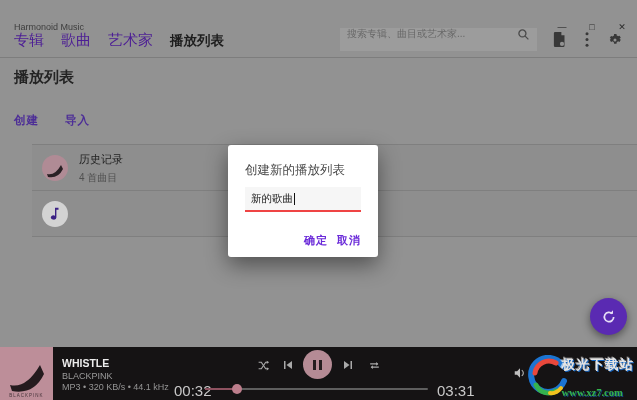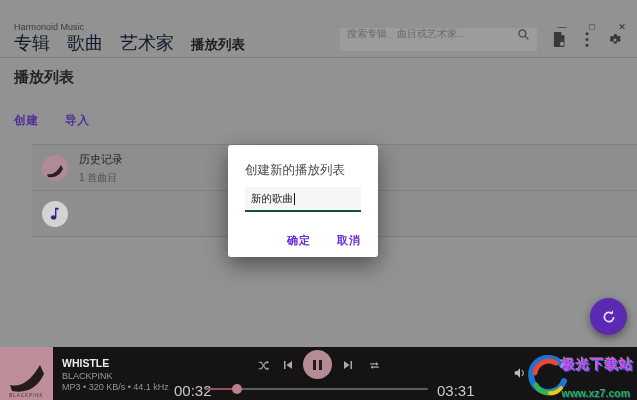--- a/index.html
+++ b/index.html
@@ -9,21 +9,21 @@
 
   
   .titlebar { position:absolute; top:17px; left:0; right:0; height:20px; }
   .app-title { position:absolute; left:14px; top:5px; font-size:9px; color:#3d3d3d; }
   .win-controls { position:absolute; right:0; top:0; display:flex; }
   .win-btn { width:30px; height:20px; display:flex; align-items:center; justify-content:center;
              font-size:9px; color:#2c2c2c; cursor:default; }
 
   
   .tabs { position:absolute; left:14px; top:31px; display:flex; gap:17px; align-items:baseline; }
-  .tab { font-size:18px; color:#0f172a; }
+  .tab { font-size:15px; color:#4c1d95; }
   .tab.active { font-size:13.5px; font-weight:bold; color:#1e1e1e; }
 
   .search { position:absolute; left:340px; top:28px; width:197px; height:23px; background:#9c9c9c;
             display:flex; align-items:flex-start; padding:0 7px; }
   .search input { flex:1; border:none; outline:none; background:transparent; font-size:10px; color:#333;
                   font-family:"Liberation Sans","DejaVu Sans",sans-serif; }
   .search input::placeholder { color:#686868; }
   .search svg { flex:0 0 auto; }
 
   .toolbar { position:absolute; left:551px; top:28px; height:23px; display:flex; gap:12px; align-items:center; }
@@ -47,24 +47,24 @@
   .avatar.note { background:#d3d3d3; }
   .row-text { position:absolute; left:47px; top:7px; }
   .row-name { font-size:11px; color:#242424; }
   .row-count { font-size:10px; color:#505050; margin-top:4px; }
 
   
   .dialog { position:absolute; left:228px; top:145px; width:150px; height:112px; background:#ffffff;
             border-radius:3px; box-shadow:0 8px 22px rgba(0,0,0,0.45); }
   .dialog-title { position:absolute; left:17px; top:17px; font-size:12.5px; color:#4a4a4a; }
   .dialog-input { position:absolute; left:17px; right:17px; top:42px; height:25px; background:#f6f6f6;
-                  border-bottom:2px solid #14532d; display:flex; align-items:center; padding:0 6px; }
+                  border-bottom:2px solid #ef4444; display:flex; align-items:center; padding:0 6px; }
   .dialog-input .value { font-size:10.5px; color:#1b1b1b; }
   .caret { width:1px; height:12px; background:#111; margin-left:1px; }
-  .dialog-actions { position:absolute; right:17px; bottom:9px; display:flex; gap:26px;justify-content:center; }
+  .dialog-actions { position:absolute; right:17px; bottom:9px; display:flex; gap:9px;justify-content:center; }
   .dialog-btn { font-size:11px; font-weight:bold; color:#6b2bd9; letter-spacing:1px; cursor:default; }
 
   
   .fab { position:absolute; left:590px; top:298px; width:37px; height:37px; border-radius:50%;
          background:#5a2ab2; box-shadow:0 3px 8px rgba(0,0,0,0.45); display:flex; align-items:center;
          justify-content:center; color:#e6def6; cursor:default; }
 
   
   .player { position:absolute; left:0; right:0; top:347px; height:53px; background:#151314; }
   .art-tile { position:absolute; left:0; top:0; width:53px; height:53px; background:#bd8e99; overflow:hidden; }
@@ -83,23 +83,23 @@
   .time { position:absolute; top:35px; font-size:15px; color:#c8c8c8; }
   .slider { position:absolute; left:205px; top:41px; width:223px; height:2px; background:#5e5e5e; border-radius:1px; }
   .slider .played { position:absolute; left:0; top:0; height:2px; width:33px; background:#8e5260; }
   .thumb { position:absolute; left:232px; top:37px; width:10px; height:10px; border-radius:50%; background:#bd7e8c; }
 
   .volume { position:absolute; left:513px; top:18px; color:#bfbfbf; }
 
   
   .watermark { position:absolute; right:3px; bottom:1px; display:flex; align-items:center; }
   .wm-text { margin-left:-8px; }
-  .wm-site { font-size:13.5px; font-weight:bold; color:#d946ef;
+  .wm-site { font-size:13.5px; font-weight:bold; color:#e5e5e5;
              text-shadow:1px 1px 0 #1565c0, -1px -1px 0 rgba(255,255,255,0.55); letter-spacing:1px; }
-  .wm-url { font-size:10.5px; font-weight:bold; color:#33b14b; text-shadow:1px 1px 0 rgba(21,101,192,0.6); margin-top:13px; }
+  .wm-url { font-size:10.5px; font-weight:bold; color:#33b14b; text-shadow:1px 1px 0 rgba(21,101,192,0.6); margin-top:13px;font-family:Liberation Serif, serif; }
 </style>
 </head>
 <body>
 
 <div id="app">
 
   <div class="titlebar">
     <span class="app-title">Harmonoid Music</span>
     <div class="win-controls">
       <span class="win-btn">—</span>
@@ -155,21 +155,21 @@
 
   <div class="list">
     <div class="row">
       <span class="avatar art">
         <svg width="26" height="26" viewBox="0 0 26 26">
             <path d="M5 19 Q13 21 19 10 L21 14 Q16 24 6 22 Z" fill="#2a2024"></path>
           </svg>
       </span>
       <div class="row-text">
         <div class="row-name">历史记录</div>
-        <div class="row-count">1 首曲目</div>
+        <div class="row-count">4 首曲目</div>
       </div>
     </div>
     <div class="row">
       <span class="avatar note">
         <svg width="12" height="14" viewBox="0 0 16 20" fill="#3b2184">
           <path d="M10 1 h3 v3 h-3 v11 a4 3 0 1 1 -2 -2.6 V1 z"></path>
         </svg>
       </span>
     </div>
   </div>

